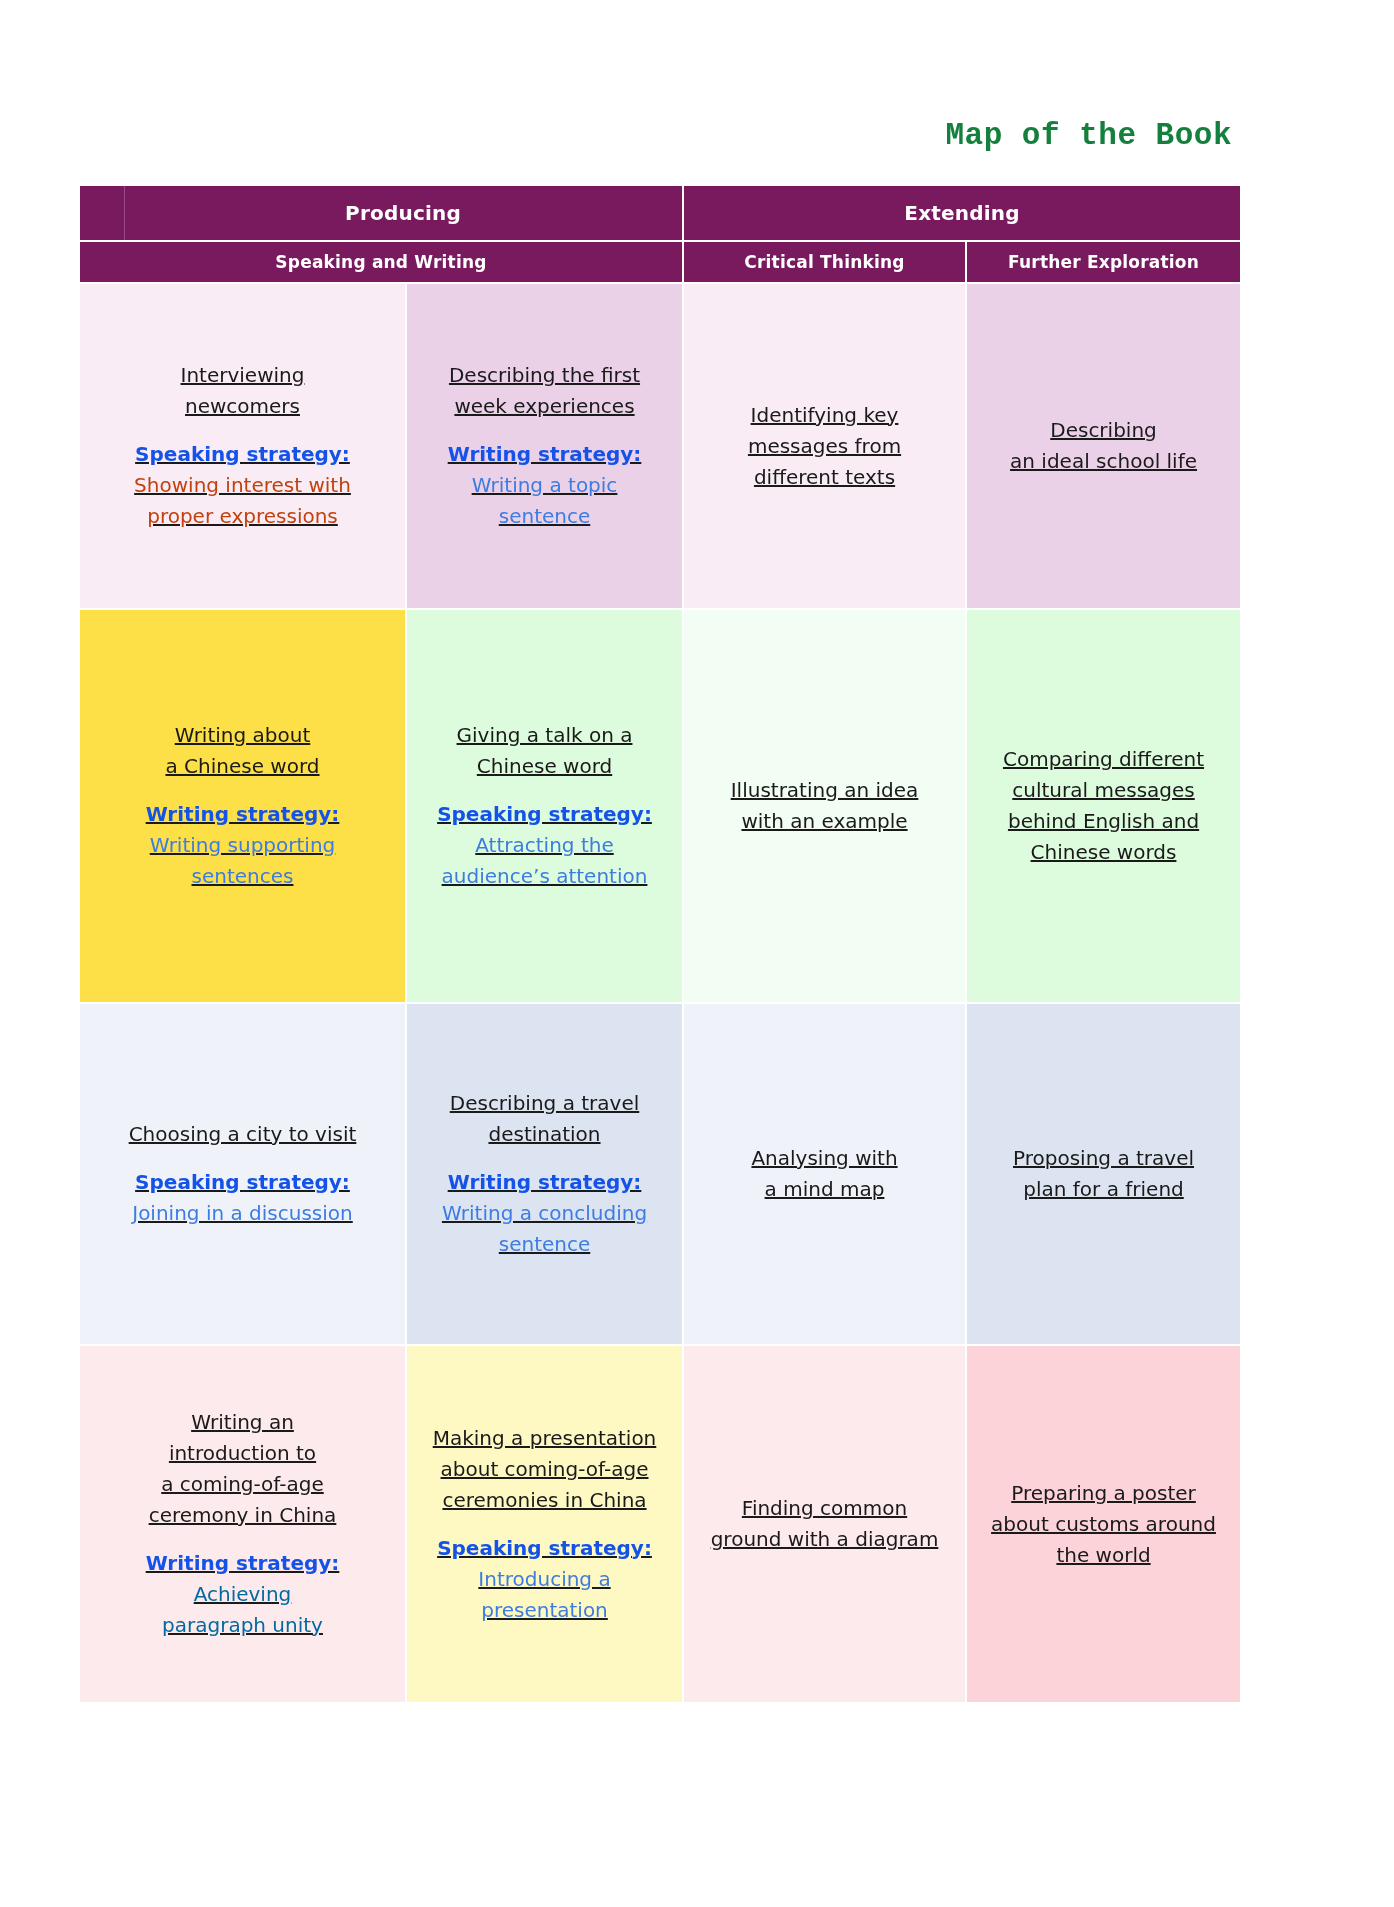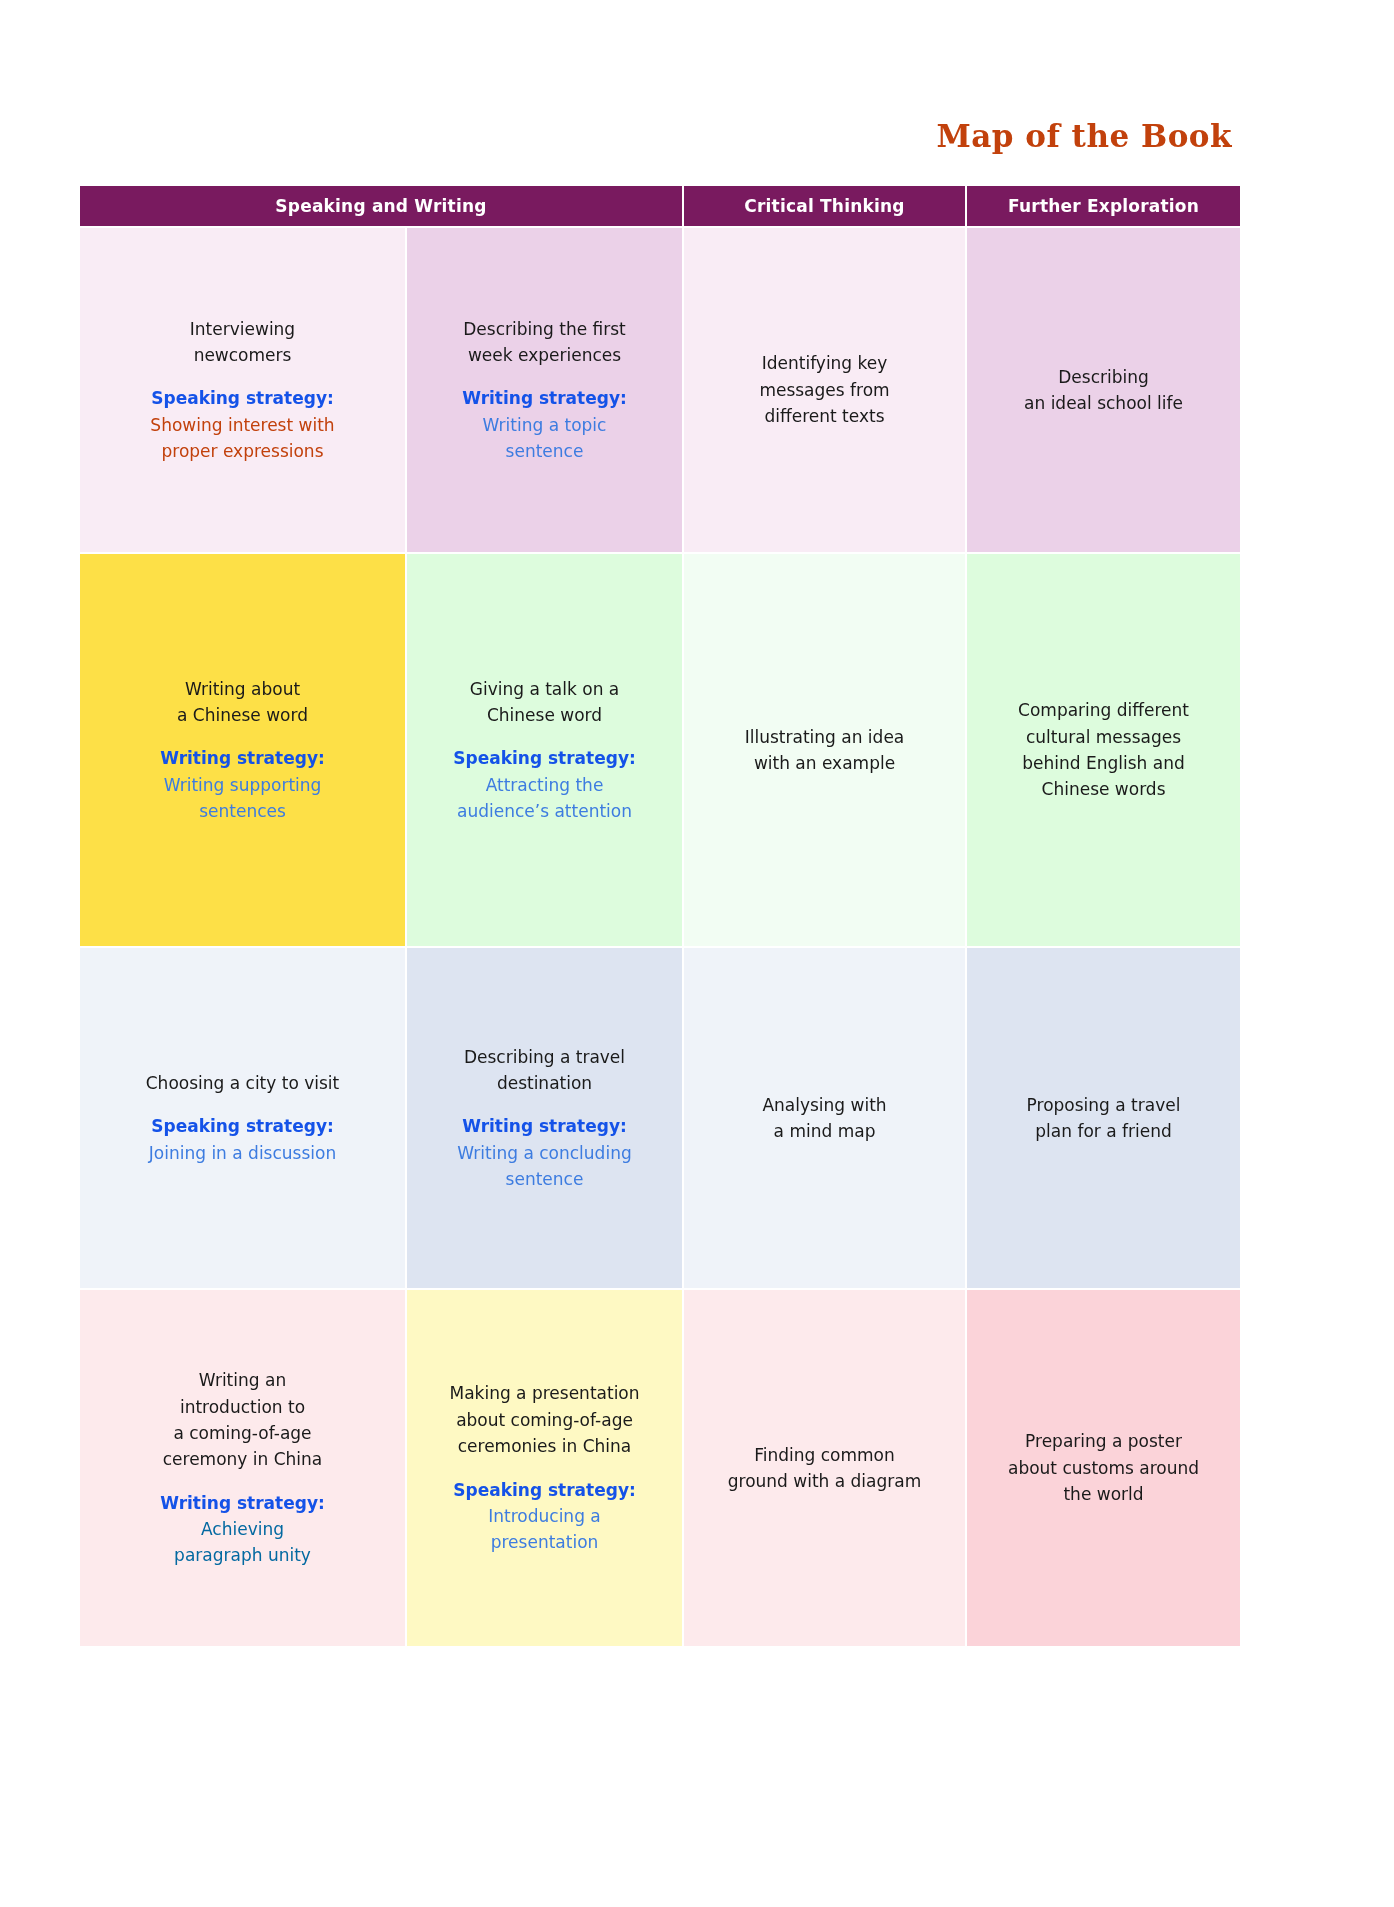--- a/index.html
+++ b/index.html
@@ -90,23 +90,24 @@
     position: relative;
     display: block;
     line-height: 54px;
     text-align: center;
     padding-left: 44px;
   }
 
   
   td.cell {
     padding: 10px 16px;
-    font-size: 17px;
+    font-size: 20px;
     line-height: 1.55;
     color: #1a1a1a;
+    text-decoration: underline;
   }
   .cell-inner {
     display: block;
   }
   .task {
     display: block;
     white-space: pre-line;
   }
   .strategy {
     display: block;
@@ -127,31 +128,42 @@
   tr.row-1 td.cell { height: 304px; }
   tr.row-2 td.cell { height: 372px; }
   tr.row-3 td.cell { height: 320px; }
   tr.row-4 td.cell { height: 336px; }
 </style>
 </head>
 <body>
 
 <div class="page">
 
-  <div class="page-title" style="color: #c2410c;">Map of the Book</div>
+  <div class="page-title" style="color: #15803d; font-family: Liberation Mono, monospace;">Map of the Book</div>
 
   <table class="map-table">
     <colgroup>
       <col class="c1">
         <col class="c2">
         <col class="c3">
         <col class="c4">
     </colgroup>
     <thead>
       <tr>
+        <td class="hdr-band" colspan="2" style="background: rgb(121, 26, 95);">
+          <div class="hdr-split">
+            <span class="divider"></span>
+            <span class="label">Producing</span>
+          </div>
+        </td>
+        <td class="hdr-band" colspan="2" style="background: rgb(121, 26, 95);">
+          <span>Extending</span>
+        </td>
+      </tr>
+      <tr>
         <td class="hdr-sub" colspan="2" style="background: rgb(121, 26, 95);">Speaking and Writing</td>
         <td class="hdr-sub" style="background: rgb(121, 26, 95);">Critical Thinking</td>
         <td class="hdr-sub" style="background: rgb(121, 26, 95);">Further Exploration</td>
       </tr>
     </thead>
     <tbody>
 
       <tr class="row-1">
         <td class="cell" style="background: rgb(249, 236, 245);">
           <span class="cell-inner">

